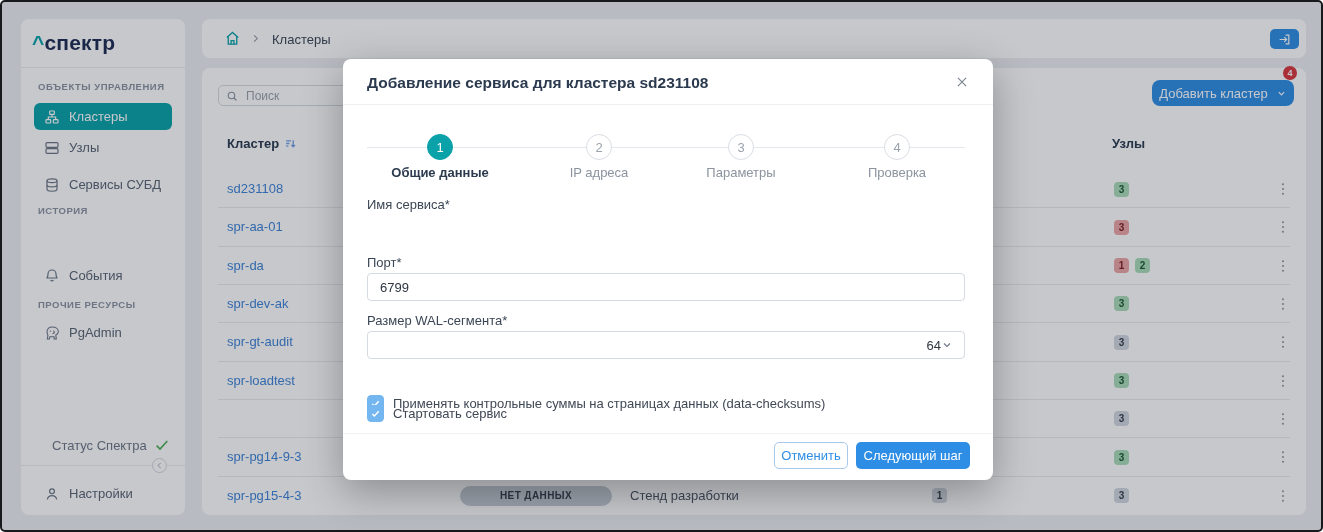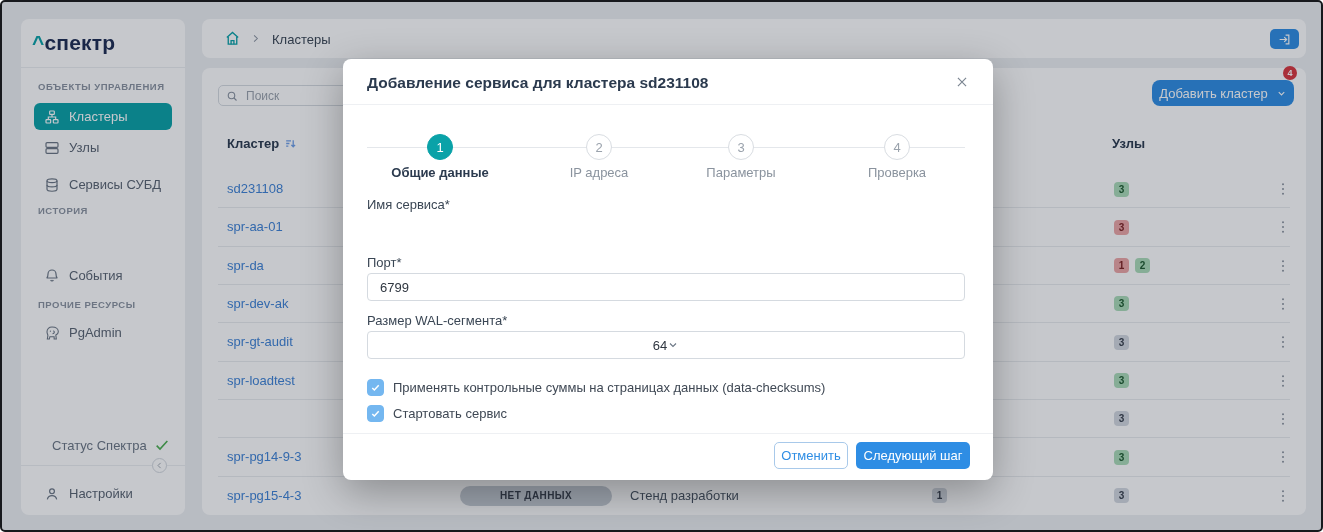--- a/index.html
+++ b/index.html
@@ -70,21 +70,21 @@
   .step-line{position:absolute;left:24px;width:598px;top:88px;border-top:1px solid #e4e7eb;}
   .step-num{position:absolute;top:75px;width:26px;height:26px;border-radius:50%;background:#fff;border:1px solid #d9dde2;color:#9aa2ac;font-size:13px;display:flex;align-items:center;justify-content:center;z-index:2;}
   .step-num[data-active="true"]{background:var(--teal);border-color:var(--teal);color:#fff;}
   .step-label{position:absolute;top:106px;width:140px;text-align:center;font-size:13px;color:#8a939e;}
   .step-label[data-active="true"]{color:#2b3a4e;font-weight:bold;}
   .s1{left:84px;} .s2{left:243px;} .s3{left:385px;} .s4{left:541px;}
   .l1{left:27px;} .l2{left:186px;} .l3{left:328px;} .l4{left:484px;}
   .fld-label{position:absolute;left:24px;font-size:13px;color:#3a4654;}
   .fld-input{position:absolute;left:24px;width:598px;height:28px;border:1px solid #d5dae0;border-radius:4px;background:#fff;display:flex;align-items:center;}
   .fld-input input{border:none;outline:none;width:100%;padding:0 12px;font-size:13px;color:#2f3640;font-family:"Liberation Sans",sans-serif;background:transparent;}
-  .fld-select{cursor:pointer;justify-content:center;padding:1px 11px;}
+  .fld-select{cursor:pointer;justify-content:flex-end;padding:1px 11px;}
   .fld-select .val{font-size:13px;color:#2f3640;}
   .fld-select svg{width:12px;height:12px;color:#6b7684;}
   .cb-row{position:absolute;left:24px;display:flex;align-items:center;gap:9px;cursor:pointer;}
   .cb{width:17px;height:17px;border-radius:4px;border:1px solid #c5cbd3;background:#fff;display:flex;align-items:center;justify-content:center;}
   .cb[data-checked="true"]{background:#74b7f0;border-color:#74b7f0;}
   .cb svg{width:11px;height:11px;}
   .cb-label{font-size:13px;color:#3f4854;}
   .m-fdiv{position:absolute;left:0;right:0;top:374px;border-top:1px solid #eef0f3;}
   .btn{position:absolute;top:383px;height:27px;border-radius:5px;font-size:13px;display:flex;align-items:center;justify-content:center;cursor:pointer;font-family:"Liberation Sans",sans-serif;}
   .btn-cancel{left:431px;width:74px;background:#fff;border:1px solid #a8c9ea;color:var(--blue);}
@@ -388,21 +388,21 @@
     </div>
 
     <div class="fld-label" style="top:254px;">Размер WAL-сегмента*</div>
     <div class="fld-input fld-select" style="top:272px;">
       <span class="val">64</span>
       <svg viewBox="0 0 24 24" fill="none" stroke="currentColor" stroke-width="2.2">
           <path d="M6 9l6 6 6-6"></path>
         </svg>
     </div>
 
-    <div class="cb-row" style="top:320px;">
+    <div class="cb-row" style="top:336px;">
       <span class="cb" data-checked="true">
           <svg viewBox="0 0 24 24" fill="none" stroke="#fff" stroke-width="3.2">
             <path d="M5 13l4.5 4.5L19 7"></path>
           </svg>
         </span>
       <span class="cb-label">Применять контрольные суммы на страницах данных (data-checksums)</span>
     </div>
     <div class="cb-row" style="top:346px;">
       <span class="cb" data-checked="true">
           <svg viewBox="0 0 24 24" fill="none" stroke="#fff" stroke-width="3.2">

